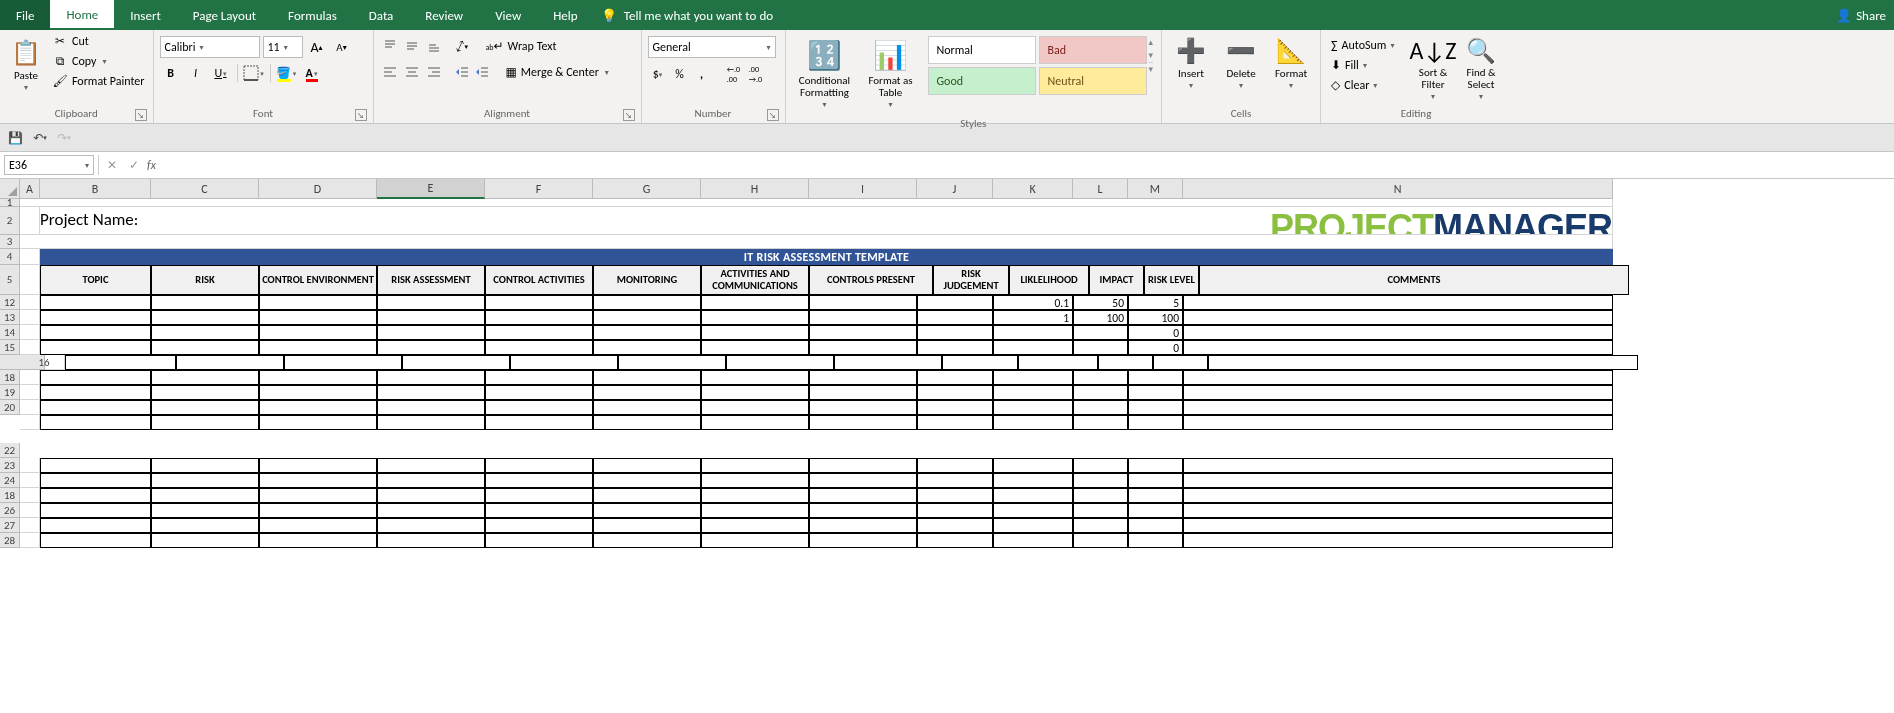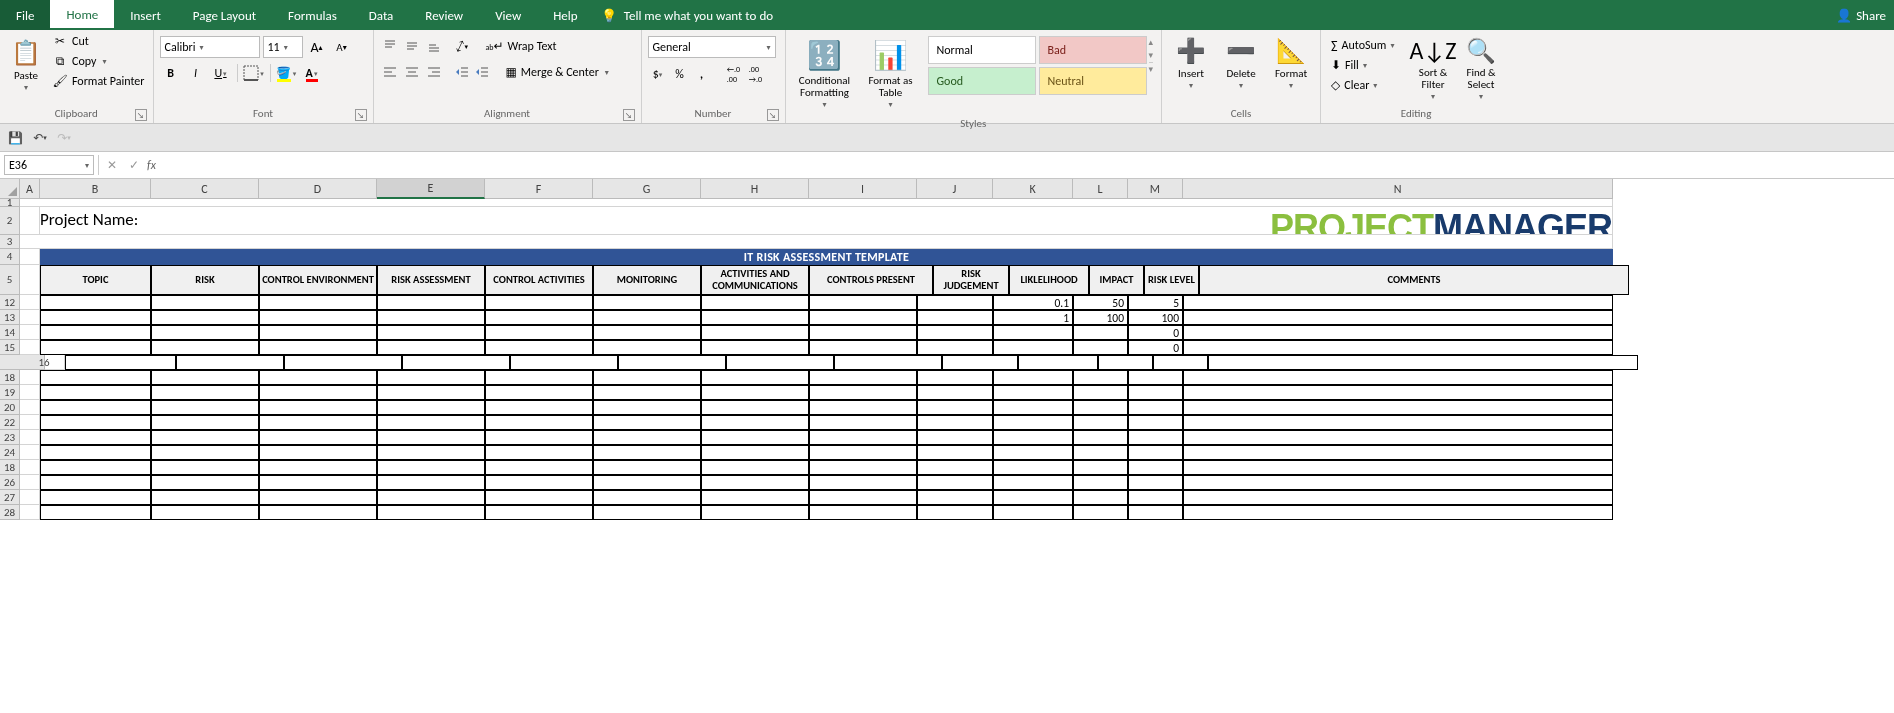--- a/index.html
+++ b/index.html
@@ -596,21 +596,21 @@
         <div class="datacell" style="width: 108px;"></div>
         <div class="datacell" style="width: 108px;"></div>
         <div class="datacell" style="width: 108px;"></div>
         <div class="datacell" style="width: 76px;"></div>
         <div class="datacell num" style="width: 80px;"></div>
         <div class="datacell num" style="width: 55px;"></div>
         <div class="datacell num" style="width: 55px;"></div>
         <div class="datacell" style="width: 430px;"></div>
       </div>
       <div class="row">
-        <div class="rowhdr" style="height: 15px;">22</div>
+        <div class="rowhdr" style="height: 15px; margin-top: 28px;">22</div>
         <div class="cell " style="width: 20px; height: 15px;"></div>
         <div class="datacell" style="width: 111px;"></div>
         <div class="datacell" style="width: 108px;"></div>
         <div class="datacell" style="width: 118px;"></div>
         <div class="datacell" style="width: 108px;"></div>
         <div class="datacell" style="width: 108px;"></div>
         <div class="datacell" style="width: 108px;"></div>
         <div class="datacell" style="width: 108px;"></div>
         <div class="datacell" style="width: 108px;"></div>
         <div class="datacell" style="width: 76px;"></div>

